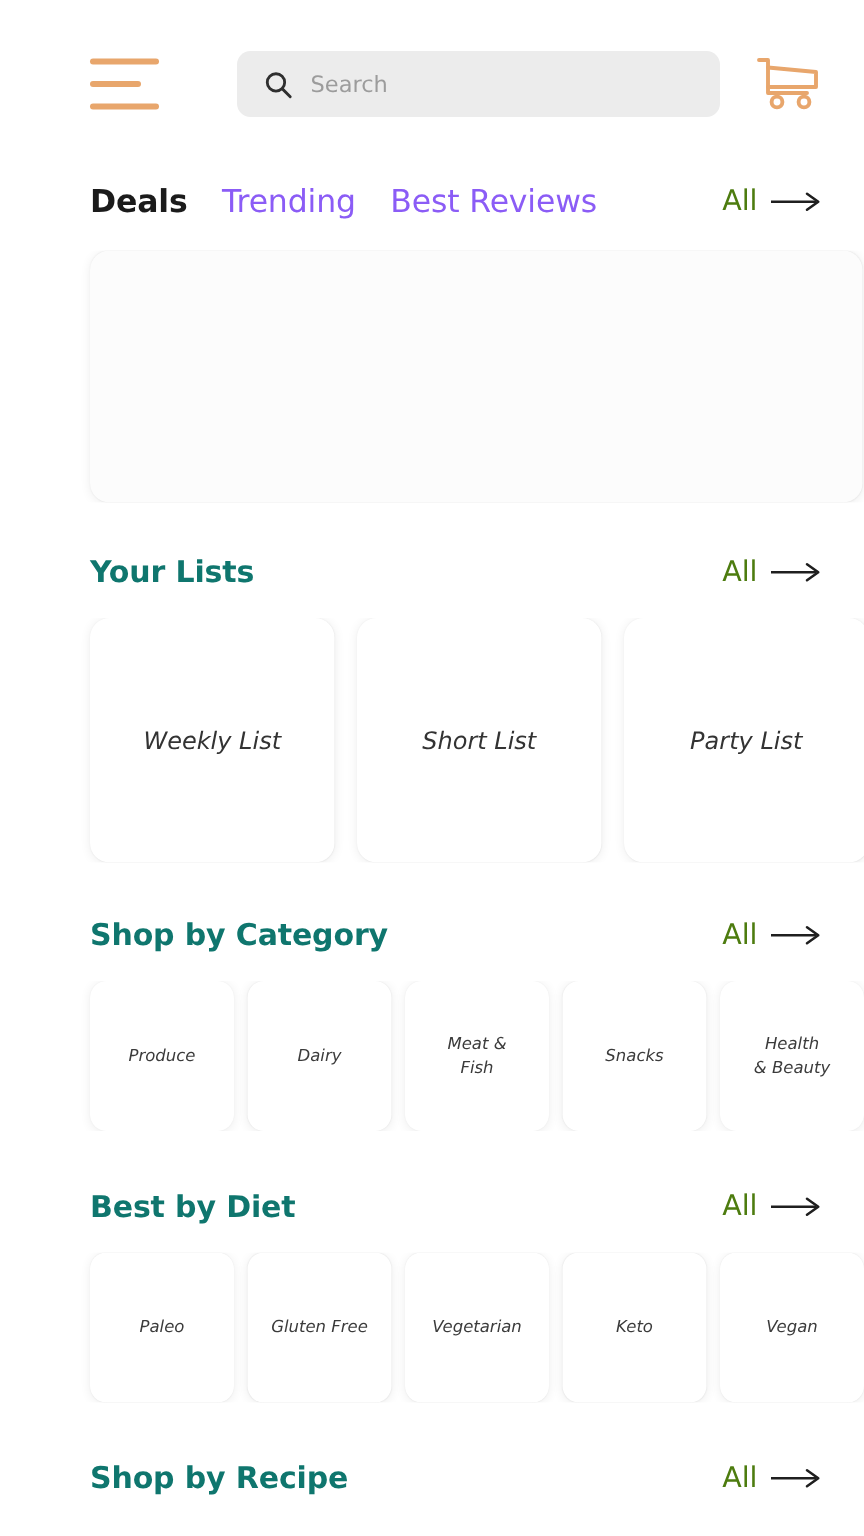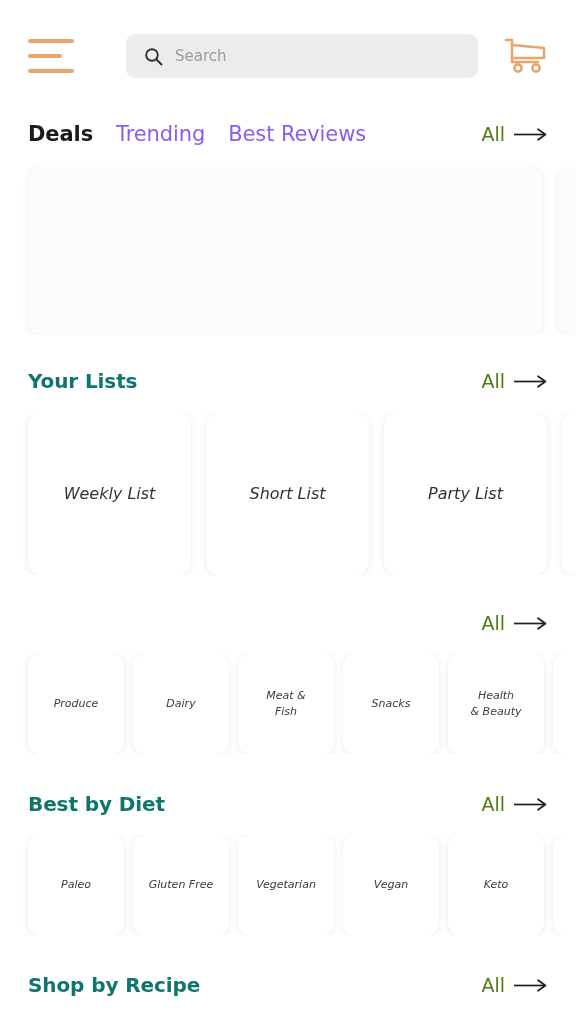--- a/index.html
+++ b/index.html
@@ -15,20 +15,21 @@
     overflow: hidden;
     position: relative;
   }
 
   .phone {
     width: 576px;
     height: 1024px;
     background: #ffffff;
     position: relative;
     overflow: hidden;
+    padding-left: 32px;
   }
 
   
   .topbar {
     height: 112px;
     display: flex;
     align-items: center;
     padding: 0 28px;
     gap: 0;
   }
@@ -289,20 +290,21 @@
       <span class="list-card-label">Party List</span>
     </div>
     <div class="card list-card">
       <span class="list-card-label"></span>
     </div>
   </div>
 
   <div class="gap-after-lists"></div>
 
   <div class="section-head">
+    <div class="section-title">Shop by Category</div>
     <div class="all-link">
       <span class="all-text">All</span>
       <svg class="arrow-svg" width="34" height="13" viewBox="0 0 34 13">
         <line x1="0" y1="6.5" x2="30" y2="6.5" stroke="#1f1f1f" stroke-width="1.7"></line>
         <polyline points="24,1.2 31.5,6.5 24,11.8" fill="none" stroke="#1f1f1f" stroke-width="1.7" stroke-linecap="round" stroke-linejoin="round"></polyline>
       </svg>
     </div>
   </div>
 
   <div class="gap-rail-top"></div>
@@ -349,24 +351,24 @@
     <div class="card tile-card">
       <span class="tile-card-label">Paleo</span>
     </div>
     <div class="card tile-card">
       <span class="tile-card-label">Gluten Free</span>
     </div>
     <div class="card tile-card">
       <span class="tile-card-label">Vegetarian</span>
     </div>
     <div class="card tile-card">
+      <span class="tile-card-label">Keto</span>
+    </div>
+    <div class="card tile-card">
       <span class="tile-card-label">Vegan</span>
-    </div>
-    <div class="card tile-card">
-      <span class="tile-card-label">Keto</span>
     </div>
     <div class="card tile-card">
       <span class="tile-card-label"></span>
     </div>
   </div>
 
   <div class="gap-after-tiles"></div>
 
   <div class="section-head">
     <div class="section-title">Shop by Recipe</div>

